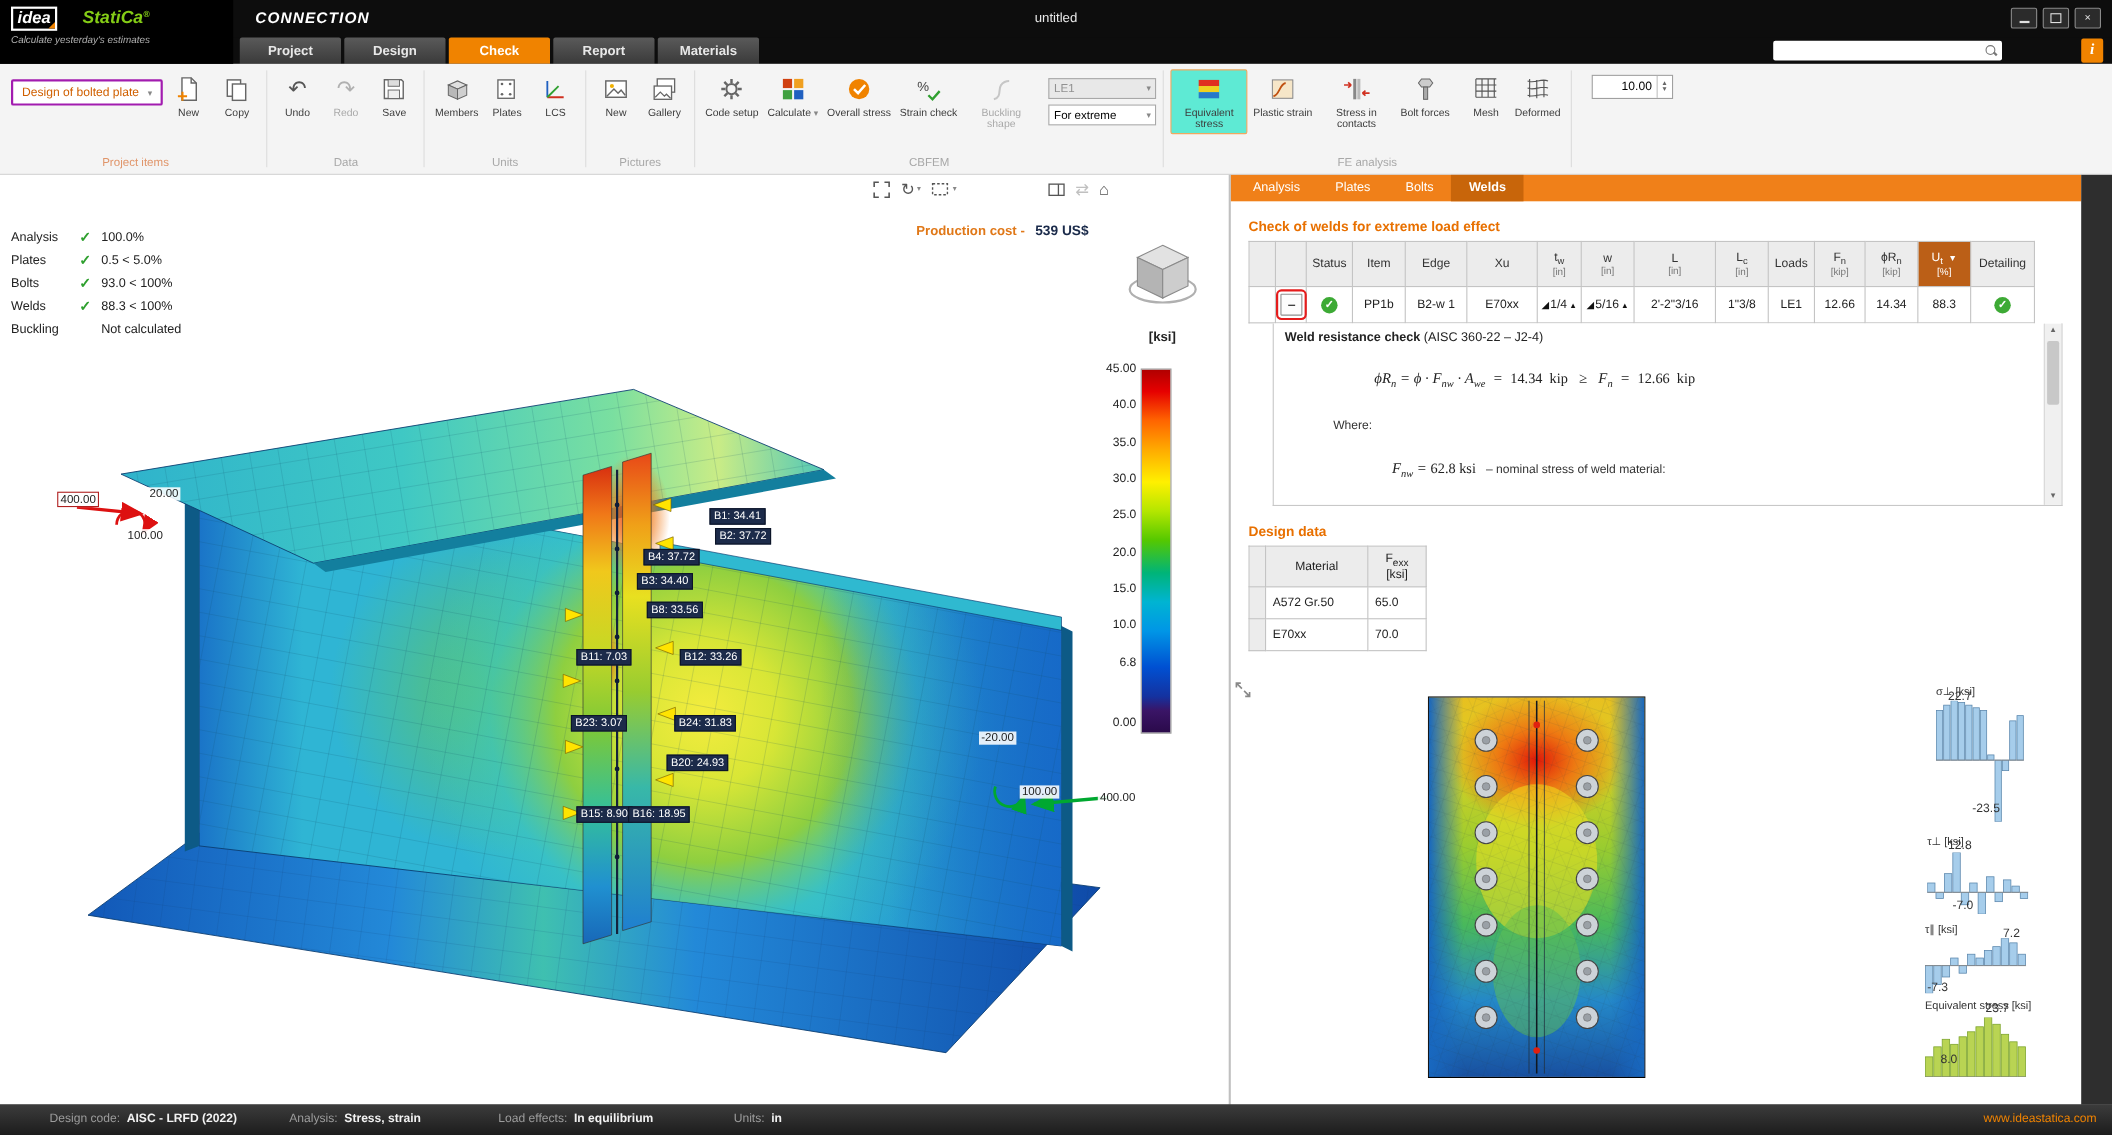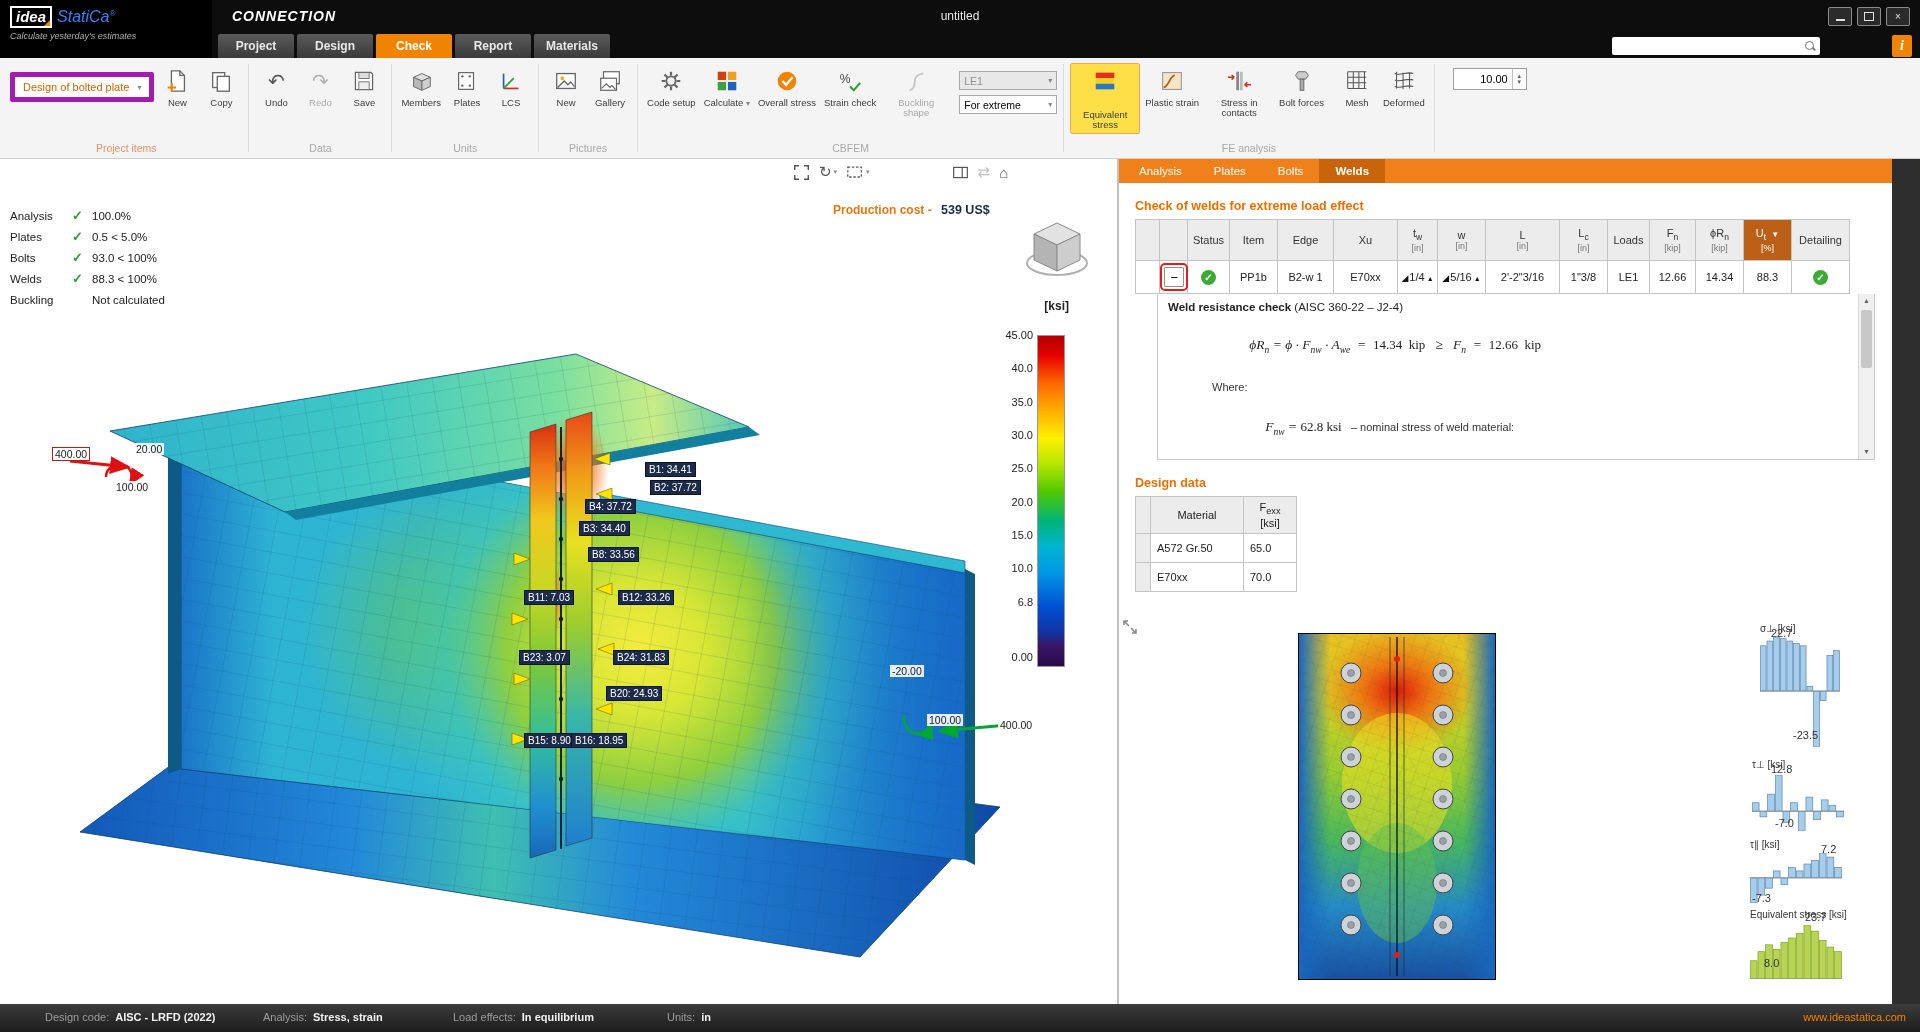--- a/index.html
+++ b/index.html
@@ -5,54 +5,54 @@
   html,body{margin:0;padding:0;}
   body{width:1920px;height:1032px;overflow:hidden;font-family:"Liberation Sans",sans-serif;background:#1a1a1a;}
   #app{position:absolute;top:0;left:0;width:1920px;height:1032px;background:#111;}
 
   
   .titlebar{position:absolute;top:0;left:0;width:1920px;height:34px;background:#0d0d0d;}
   .logo{position:absolute;top:0;left:0;width:212px;height:58px;background:#000;z-index:5;padding:6px 0 0 10px;box-sizing:border-box;}
   .logo-row{display:flex;align-items:center;}
   .logo-box{border:2px solid #fff;padding:0 4px;font-weight:bold;font-style:italic;font-size:15px;color:#fff;position:relative;line-height:18px;}
   .logo-box::after{content:'';position:absolute;right:0;bottom:0;border-left:6px solid transparent;border-bottom:6px solid #f08300;}
-  .logo-statica{font-weight:normal;font-size:16px;color:#3b82f6;margin-left:5px;font-style:italic;}
+  .logo-statica{font-weight:bold;font-size:16px;color:#84cc16;margin-left:23px;font-style:italic;}
   .reg{font-size:8px;}
   .tagline{font-style:italic;font-size:9px;color:#b0b0b0;margin-top:3px;}
   .appname{position:absolute;left:232px;top:8px;color:#fff;font-weight:bold;font-style:italic;font-size:14px;letter-spacing:1px;}
   .doctitle{position:absolute;left:0;right:0;top:9px;text-align:center;color:#e8e8e8;font-size:12px;}
   .winbtns{position:absolute;right:10px;top:7px;display:flex;gap:5px;}
   .wbtn{width:22px;height:17px;background:#2b2b2b;border:1px solid #8a8a8a;border-radius:2px;display:flex;align-items:center;justify-content:center;color:#e0e0e0;font-size:10px;cursor:pointer;}
   .wg-min{width:9px;height:2px;background:#e0e0e0;margin-top:6px;}
   .wg-max{width:8px;height:7px;border:1.5px solid #e0e0e0;}
 
   
   .tabstrip{position:absolute;top:34px;left:0;width:1920px;height:24px;background:#0d0d0d;}
   .tabs{position:absolute;left:218px;top:0;display:flex;gap:3px;height:24px;}
-  .tab{width:76px;height:24px;line-height:24px;text-align:center;color:#e8e8e8;font-size:12px;font-weight:bold;background:linear-gradient(#5a5a5a,#3a3a3a);border-radius:2px 2px 0 0;cursor:pointer;}
+  .tab{width:92px;height:24px;line-height:24px;text-align:center;color:#e8e8e8;font-size:12px;font-weight:bold;background:linear-gradient(#5a5a5a,#3a3a3a);border-radius:2px 2px 0 0;cursor:pointer;}
   .tab.active{background:#f08300;color:#fff;}
   .search{position:absolute;right:100px;top:3px;width:200px;height:18px;background:#fff;border-radius:2px;display:flex;align-items:center;padding:0 4px;}
   .search input{flex:1;border:none;outline:none;font-size:11px;height:14px;background:transparent;}
   .mag{width:12px;height:12px;position:relative;}
   .mag::before{content:'';position:absolute;left:1px;top:1px;width:7px;height:7px;border:1.5px solid #777;border-radius:50%;}
   .mag::after{content:'';position:absolute;left:8px;top:8px;width:4px;height:1.5px;background:#777;transform:rotate(45deg);}
   .infobtn{position:absolute;right:8px;top:1px;width:20px;height:22px;background:#f08300;color:#fff;font-family:"Liberation Serif",serif;font-style:italic;font-weight:bold;font-size:14px;text-align:center;line-height:22px;border-radius:2px;cursor:pointer;}
 
   
   .ribbon{position:absolute;top:58px;left:0;width:1920px;height:101px;background:#f4f4f4;border-bottom:1px solid #cfcfcf;box-sizing:border-box;display:flex;padding:0 0 0 6px;}
   .rgroup{display:flex;flex-direction:column;padding:0 4px;}
   .rgroup-content{flex:1;display:flex;align-items:flex-start;gap:2px;padding-top:5px;}
   .rgroup-label{height:17px;font-size:10.5px;color:#a8a8a8;text-align:center;line-height:15px;}
   .rgroup-label.hl{color:#e0956a;}
   .rsep{width:1px;background:#dcdcdc;margin:6px 2px;}
   .rbtn{display:flex;flex-direction:column;align-items:center;min-width:36px;max-width:64px;padding:2px 2px;font-size:9.5px;color:#3c3c3c;text-align:center;line-height:1.1;border:1px solid transparent;border-radius:2px;cursor:pointer;}
-  .rbtn.active{background:#fde047;border-color:#f0a860;gap:12px;}
+  .rbtn.active{background:#5eead4;border-color:#f0a860;}
   .rbtn.disabled{opacity:.42;}
   .ric{width:30px;height:30px;display:flex;align-items:center;justify-content:center;margin-bottom:2px;font-size:20px;color:#555;}
-  .drop-btn{margin-top:9px;background:#fff;border:5px solid #a21caf;color:#d06000;font-size:11px;padding:4px 8px;border-radius:2px;display:flex;align-items:center;gap:8px;cursor:pointer;white-space:nowrap;}
+  .drop-btn{margin-top:9px;background:#fff;border:2px solid #a21caf;color:#d06000;font-size:11px;padding:4px 8px;border-radius:2px;display:flex;align-items:center;gap:8px;cursor:pointer;white-space:nowrap;}
   .caret{font-size:8px;color:#888;}
   .drop-col{display:flex;flex-direction:column;gap:5px;margin:8px 0 0 6px;}
   .rdrop{width:88px;height:17px;border:1px solid #a8a8a8;background:#fff;font-size:10.5px;display:flex;align-items:center;justify-content:space-between;padding:0 4px;cursor:pointer;}
   .rdrop.disabled{background:#e8e8e8;color:#909090;}
   .spinner{margin:10px 0 0 16px;width:72px;height:20px;border:1px solid #a0a0a0;background:#fff;display:flex;align-items:center;}
   .spinner .val{flex:1;text-align:right;font-size:11px;padding-right:4px;}
   .spin-ar{width:13px;height:100%;border-left:1px solid #c0c0c0;display:flex;flex-direction:column;align-items:center;justify-content:center;font-size:6px;color:#666;cursor:pointer;}
 
   
   .workspace{position:absolute;top:159px;left:0;width:1920px;height:845px;background:#fff;}

